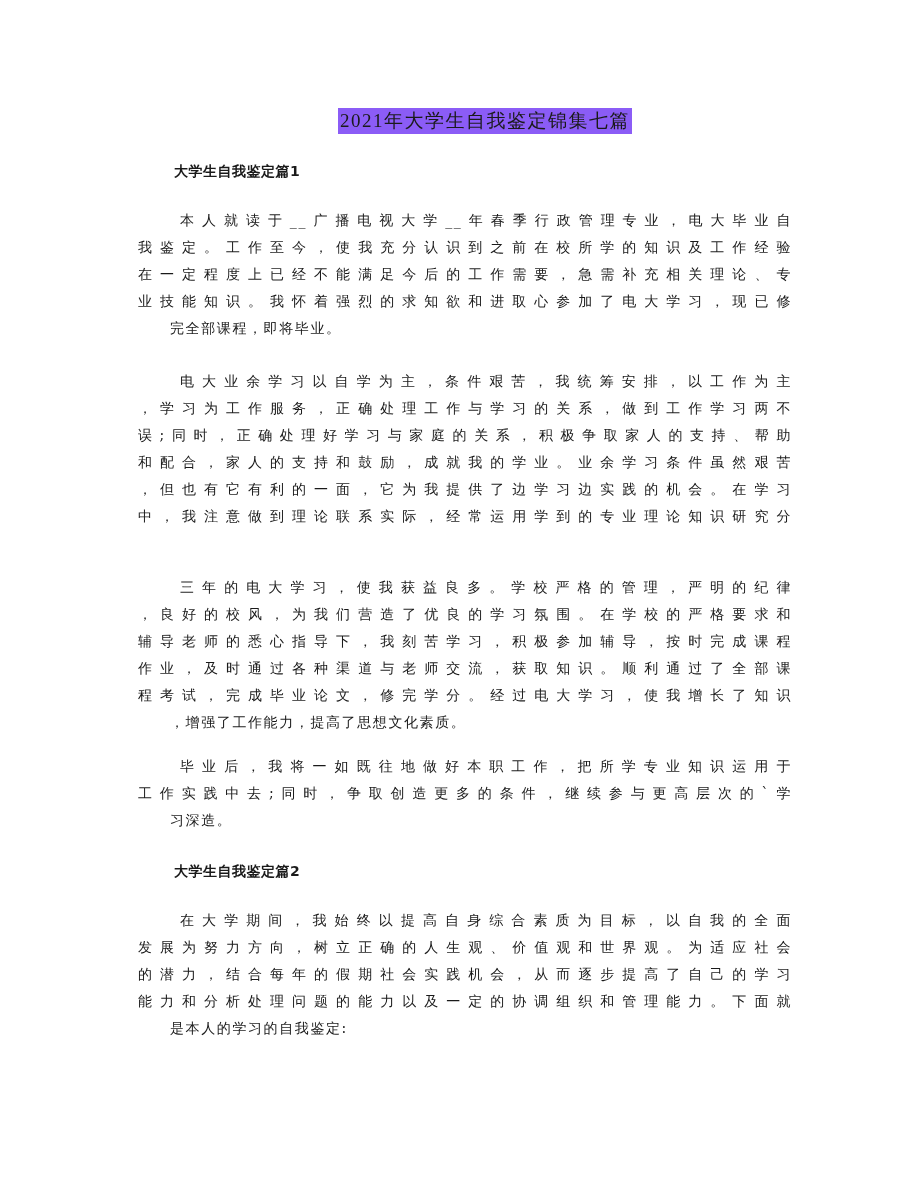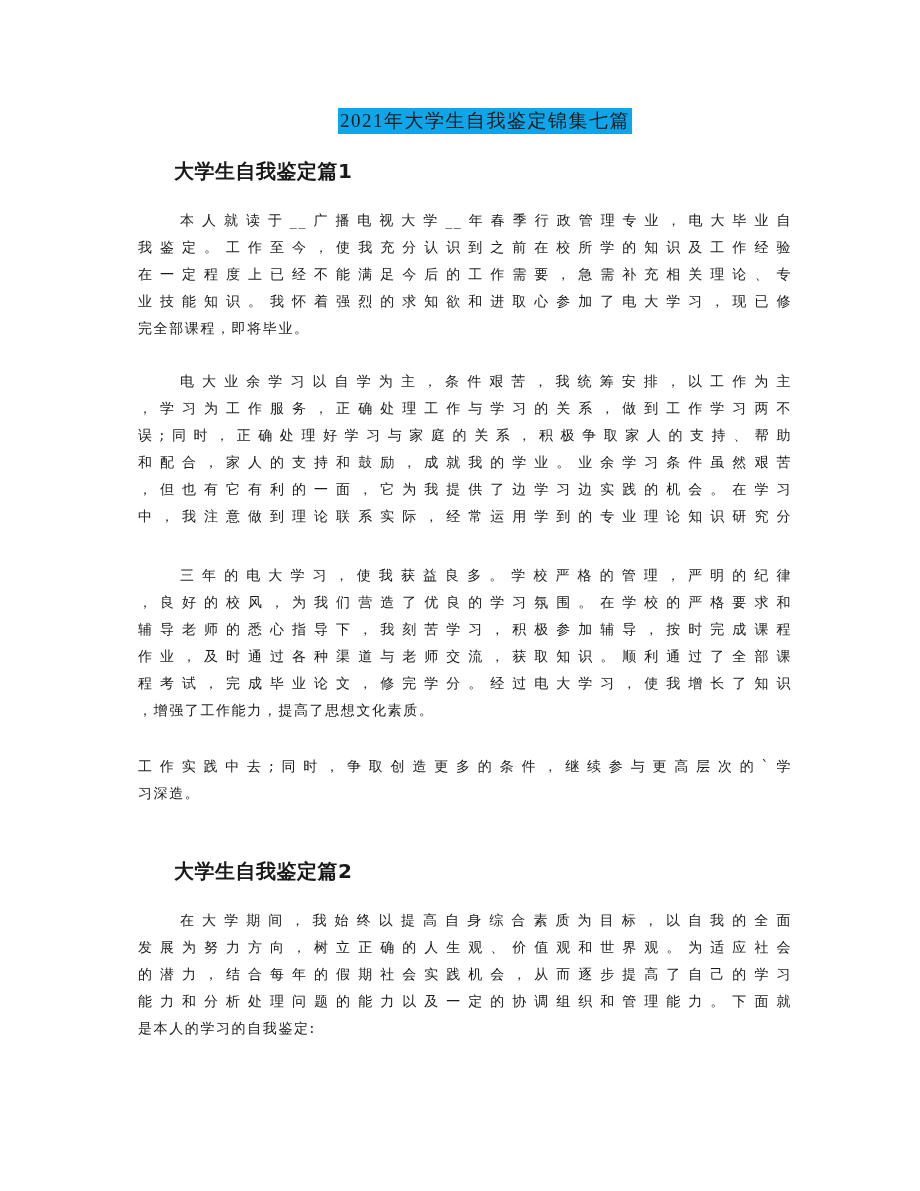--- a/index.html
+++ b/index.html
@@ -23,34 +23,34 @@
     }
     .doc-title-wrap {
       position: absolute;
       top: 108px;
       left: 0;
       width: 654px;
       text-align: center;
     }
     .doc-title {
       display: inline-block;
-      background: #0ea5e9;
+      background: #8b5cf6;
       font-size: 19px;
       line-height: 26px;
       letter-spacing: 1.5px;
       padding: 0 2px;
       margin-left: 40px;
       font-family: "Liberation Serif", "DejaVu Serif", serif;
     }
     .section-heading {
       position: absolute;
       left: 36px;
       font-family: "DejaVu Sans", "Liberation Sans", sans-serif;
       font-weight: bold;
-      font-size: 20px;
+      font-size: 14px;
       line-height: 26px;
       letter-spacing: 0.5px;
     }
     .para {
       position: absolute;
       left: 0;
       width: 654px;
       font-size: 14px;
       line-height: 27px;
       letter-spacing: 1.6px;
@@ -58,21 +58,21 @@
       text-indent: 42px;
       white-space: normal;
     }
     .line {
       display: block;
       white-space: nowrap;
       text-align: justify;
       text-align-last: justify;
     }
     .line.first { padding-left: 42px; }
-    .line.last { text-align-last: left; }
+    .line.last { text-align-last: left; margin-left: 32px; }
     .para .line { text-indent: 0; }
   </style>
 </head>
 <body>
 
 <div class="page">
 
   <div class="doc-title-wrap">
     <span class="doc-title">2021年大学生自我鉴定锦集七篇</span>
   </div>
@@ -89,30 +89,31 @@
 
   <div class="para" style="top:368px;">
     <span class="line first">电大业余学习以自学为主，条件艰苦，我统筹安排，以工作为主</span>
     <span class="line">，学习为工作服务，正确处理工作与学习的关系，做到工作学习两不</span>
     <span class="line">误;同时，正确处理好学习与家庭的关系，积极争取家人的支持、帮助</span>
     <span class="line">和配合，家人的支持和鼓励，成就我的学业。业余学习条件虽然艰苦</span>
     <span class="line">，但也有它有利的一面，它为我提供了边学习边实践的机会。在学习</span>
     <span class="line">中，我注意做到理论联系实际，经常运用学到的专业理论知识研究分</span>
   </div>
 
-  <div class="para" style="top:562px;font-family:Liberation Serif, serif;">
+  <div class="para" style="top:574px;font-family:Liberation Serif, serif;">
     <span class="line first">三年的电大学习，使我获益良多。学校严格的管理，严明的纪律</span>
     <span class="line">，良好的校风，为我们营造了优良的学习氛围。在学校的严格要求和</span>
     <span class="line">辅导老师的悉心指导下，我刻苦学习，积极参加辅导，按时完成课程</span>
     <span class="line">作业，及时通过各种渠道与老师交流，获取知识。顺利通过了全部课</span>
     <span class="line">程考试，完成毕业论文，修完学分。经过电大学习，使我增长了知识</span>
     <span class="line last">，增强了工作能力，提高了思想文化素质。</span>
   </div>
 
   <div class="para" style="top:753px;">
+    <span class="line first">毕业后，我将一如既往地做好本职工作，把所学专业知识运用于</span>
     <span class="line">工作实践中去;同时，争取创造更多的条件，继续参与更高层次的`学</span>
     <span class="line last">习深造。</span>
   </div>
 
   <div class="section-heading" style="top:858px;">大学生自我鉴定篇2</div>
 
   <div class="para" style="top:907px;">
     <span class="line first">在大学期间，我始终以提高自身综合素质为目标，以自我的全面</span>
     <span class="line">发展为努力方向，树立正确的人生观、价值观和世界观。为适应社会</span>
     <span class="line">的潜力，结合每年的假期社会实践机会，从而逐步提高了自己的学习</span>

